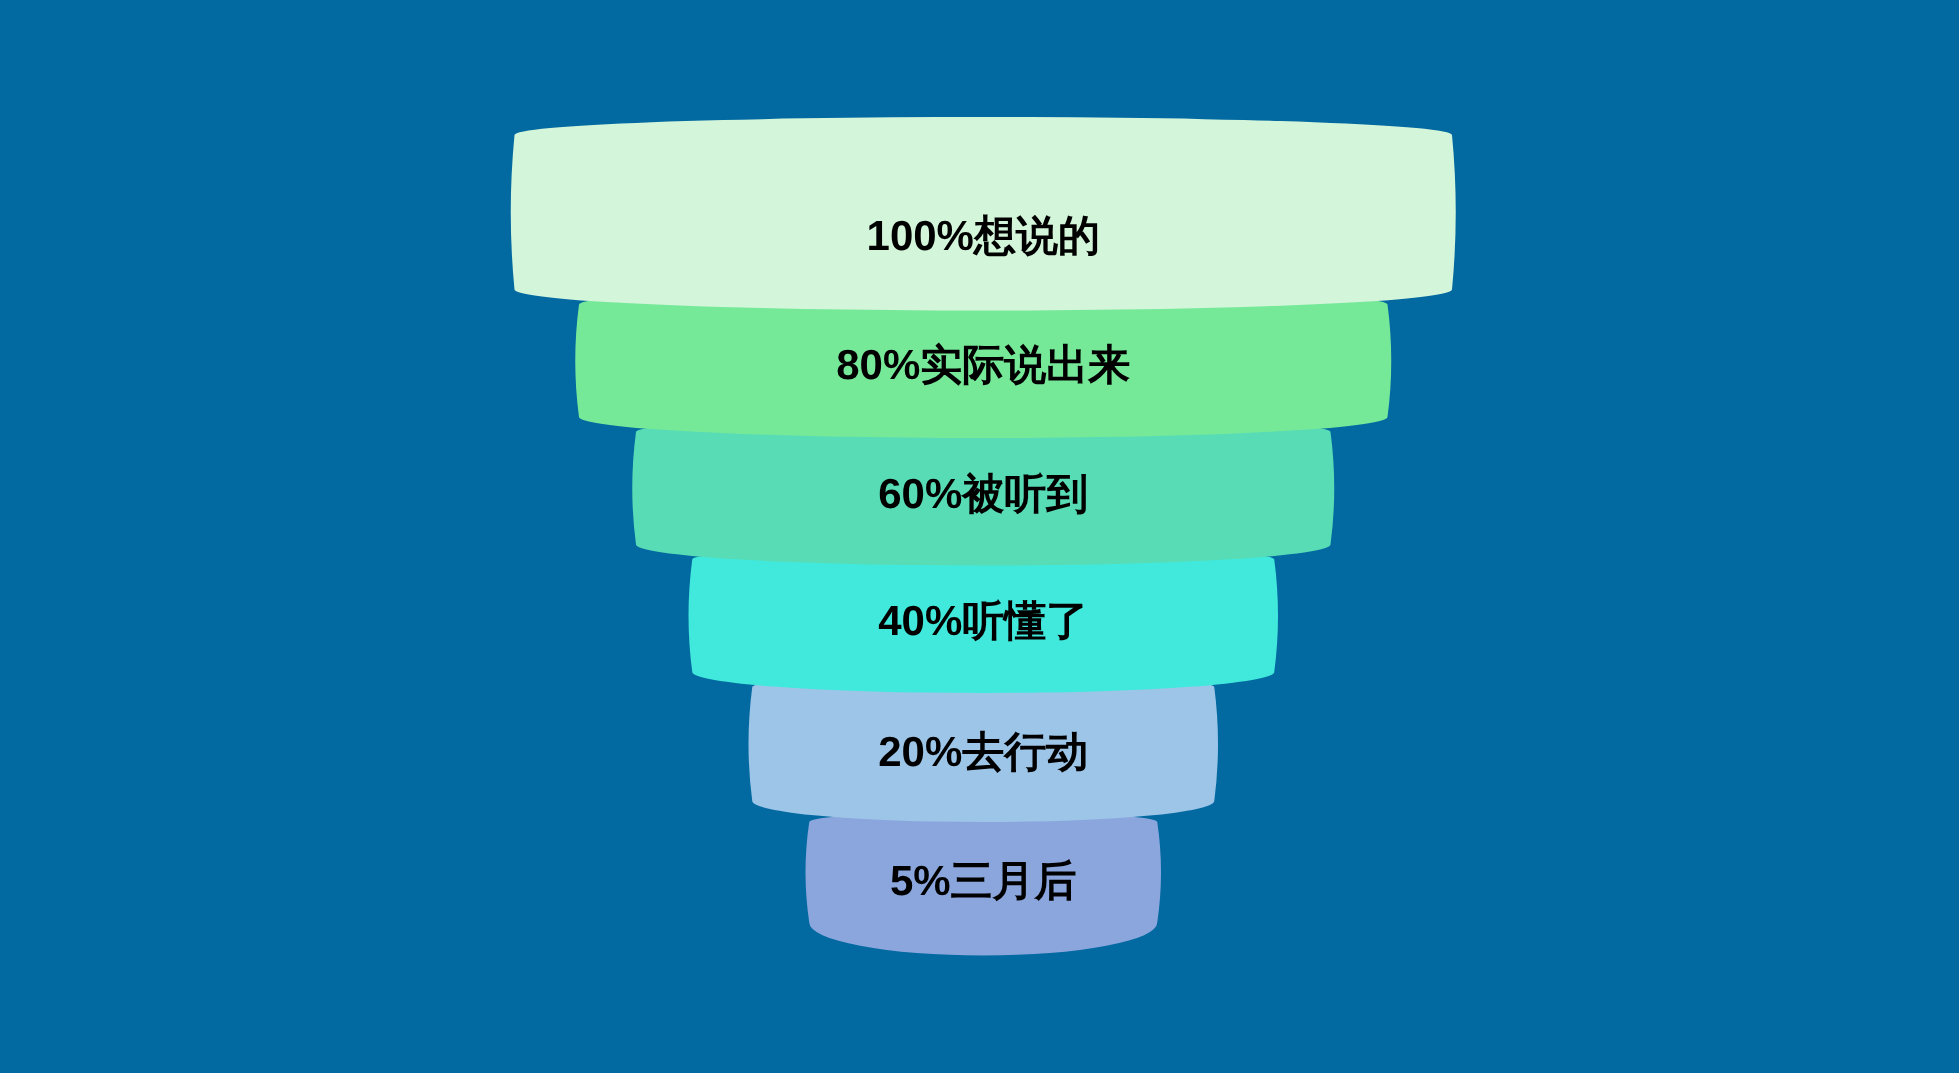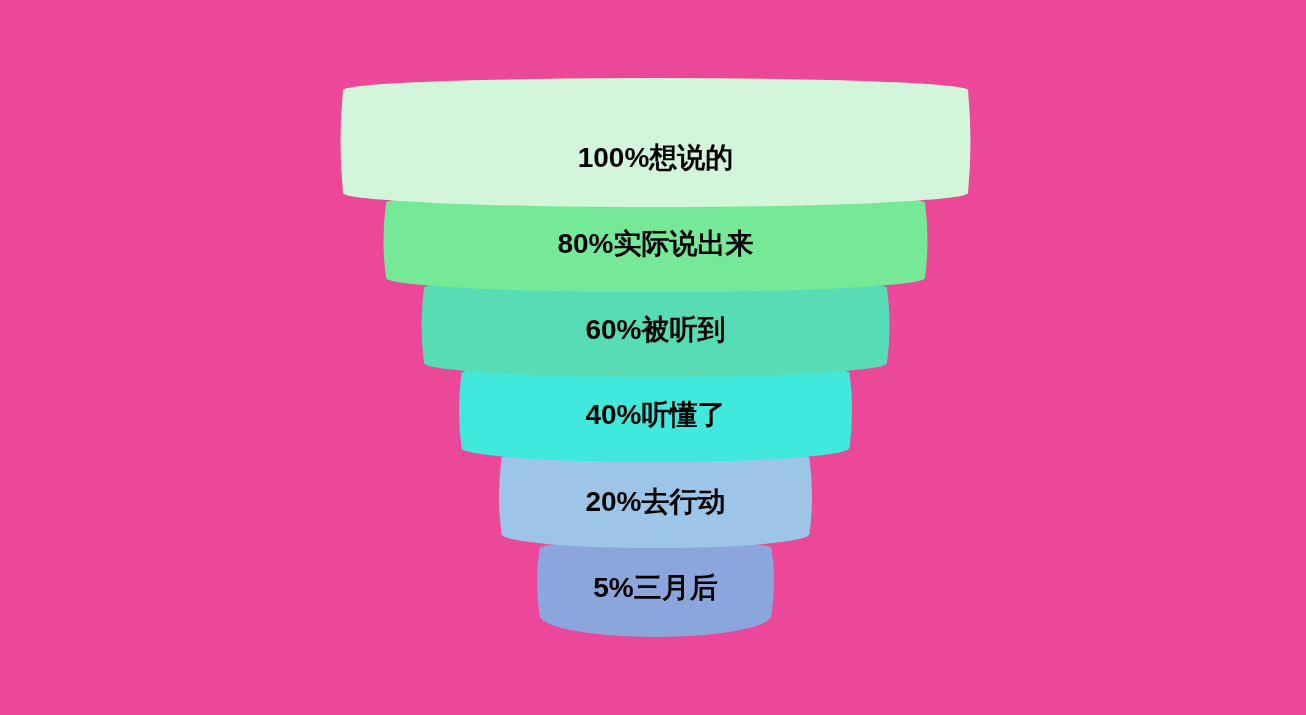--- a/index.html
+++ b/index.html
@@ -4,21 +4,21 @@
 <style>
   html, body {
     margin: 0;
     padding: 0;
     background: #ffffff;
   }
   .canvas {
     position: relative;
     width: 1306px;
     height: 715px;
-    background: #ec4899;
+    background: #0369a1;
     overflow: hidden;
     font-family: "Liberation Sans", "DejaVu Sans", sans-serif;
   }
   svg.funnel {
     position: absolute;
     left: 0;
     top: 0;
   }
   svg.funnel text {
     font-family: "Liberation Sans", "DejaVu Sans", sans-serif;

